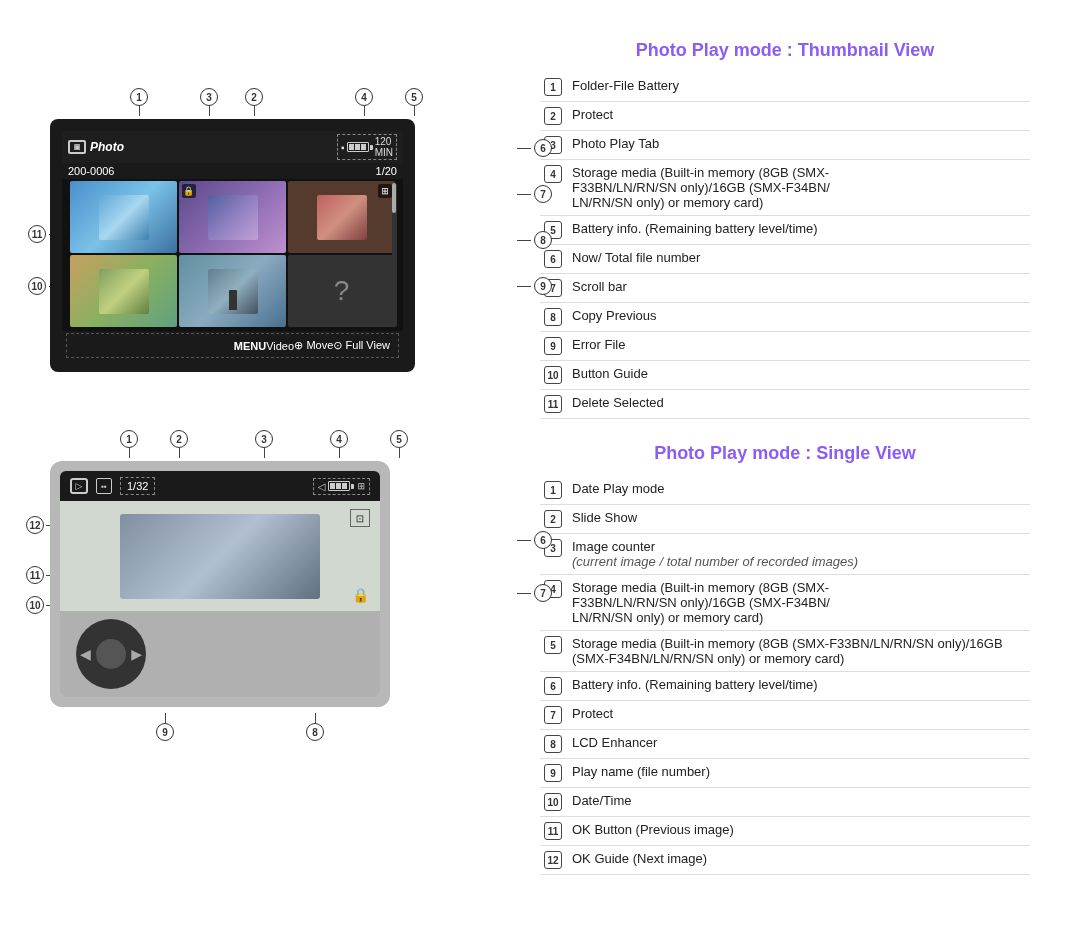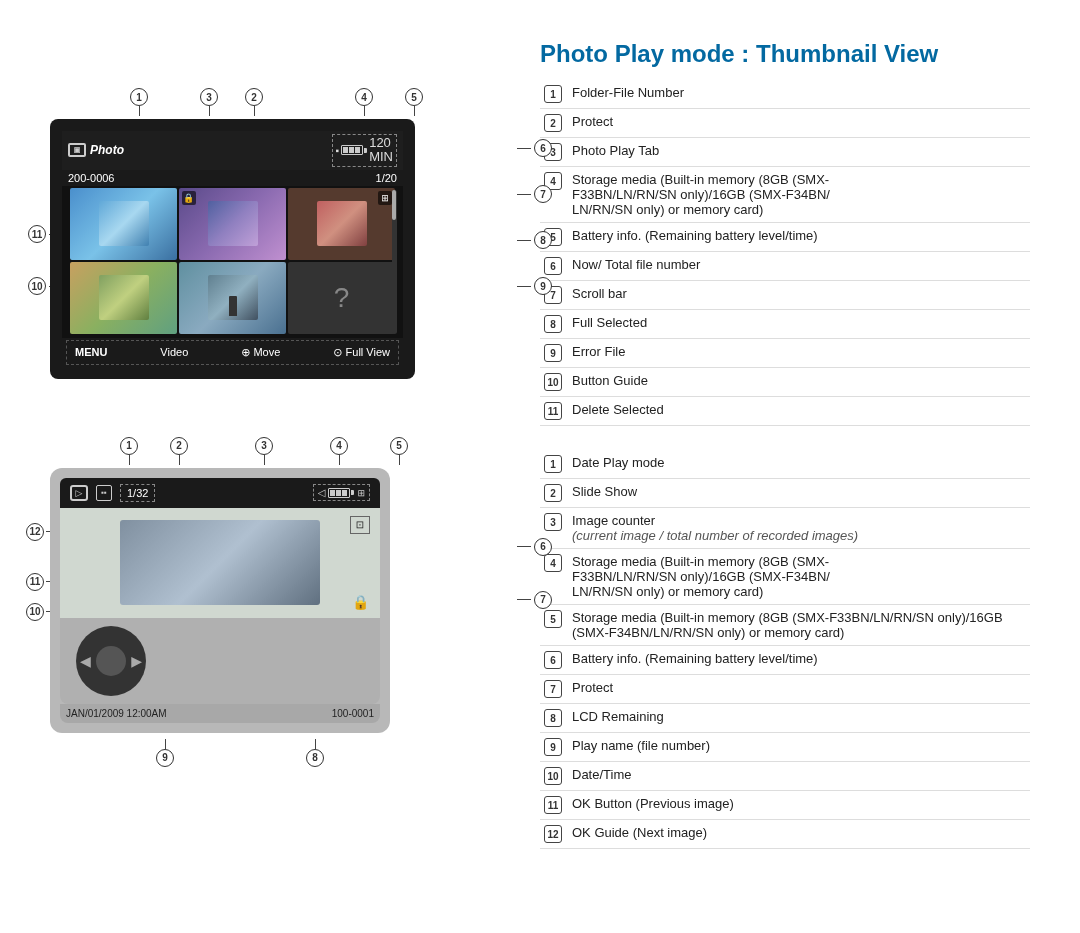--- a/index.html
+++ b/index.html
@@ -140,21 +140,21 @@
     }
     .scroll-thumb {
       width: 4px; height: 30px;
       background: #aaa;
       border-radius: 2px;
       position: absolute;
       top: 0;
     }
     .screen-bottom-bar {
       display: flex;
-      justify-content: space-between;
+      justify-content: flex-end;
       align-items: center;
       padding: 5px 8px;
       background: #1a1a1a;
       color: #fff;
       font-size: 11px;
       border: 1px dashed #555;
       margin: 2px 4px;
     }
 
     
@@ -188,24 +188,25 @@
     .dpad-arrows {
       position: absolute;
       color: #aaa;
       font-size: 14px;
     }
     .dpad-left { left: 4px; top: 50%; transform: translateY(-50%); }
     .dpad-right { right: 4px; top: 50%; transform: translateY(-50%); }
 
     
     .section-title {
-      font-size: 24px;
+      font-size: 18px;
       font-weight: bold;
       margin-bottom: 12px;
-      color: #0369a1;
+      color: #8b5cf6;
+      text-align: center;
     }
     .item-list {
       width: 100%;
       border-collapse: collapse;
       margin-bottom: 24px;
     }
     .item-list tr {
       border-bottom: 1px solid #ddd;
     }
     .item-list td {
@@ -314,21 +315,21 @@
                 <span style="font-size:10px;">▪</span>
 
                 <div class="battery-icon">
                   <div class="battery-body">
                     <div class="battery-bar" style="width:5px;"></div>
                     <div class="battery-bar" style="width:5px;"></div>
                     <div class="battery-bar" style="width:5px;"></div>
                   </div>
                   <div class="battery-tip"></div>
                 </div>
-                <span style="font-size:13px; line-height:1.1;">120<br>MIN</span>
+                <span style="font-size:10px; line-height:1.1;">120<br>MIN</span>
               </div>
             </div>
           </div>
 
           <div class="screen-info-row">
             <span>200-0006</span>
             <span>1/20</span>
           </div>
 
           <div style="position:relative; padding: 0 4px 2px 4px; background:#111;">
@@ -474,24 +475,20 @@
           <div style="background:#b0b0b0; border-radius:0 0 8px 8px; padding:8px 16px; display:flex; align-items:center; justify-content:space-between;">
 
             <div class="dpad">
               <span class="dpad-arrows dpad-left">◀</span>
               <div class="dpad-center"></div>
               <span class="dpad-arrows dpad-right">▶</span>
             </div>
             <div style="flex:1;"></div>
           </div>
 
-          <div style="display:flex; justify-content:space-between; padding:4px 6px; background:#a8a8a8; border-radius:0 0 8px 8px; font-size:10px; color:#222;">
-            <span>JAN/01/2009 12:00AM</span>
-            <span>100-0001</span>
-          </div>
         </div>
 
         <div style="position:absolute; right:-42px; top:70px; display:flex; flex-direction:column; gap:35px;">
           <div style="display:flex; align-items:center; gap:3px;">
             <div style="width:14px; height:1px; background:#444;"></div>
             <span class="callout">6</span>
           </div>
           <div style="display:flex; align-items:center; gap:3px;">
             <div style="width:14px; height:1px; background:#444;"></div>
             <span class="callout">7</span>
@@ -515,21 +512,21 @@
 
   <div class="right-col">
 
     <div>
       <h2 class="section-title">Photo Play mode : Thumbnail View</h2>
 
       <table class="item-list">
         <tbody>
           <tr>
             <td><span class="num-badge">1</span></td>
-            <td>Folder-File Number</td>
+            <td>Folder-File Battery</td>
           </tr>
           <tr>
             <td><span class="num-badge">2</span></td>
             <td>Protect</td>
           </tr>
           <tr>
             <td><span class="num-badge">3</span></td>
             <td>Photo Play Tab</td>
           </tr>
           <tr>
@@ -543,39 +540,40 @@
           <tr>
             <td><span class="num-badge">6</span></td>
             <td>Now/ Total file number</td>
           </tr>
           <tr>
             <td><span class="num-badge">7</span></td>
             <td>Scroll bar</td>
           </tr>
           <tr>
             <td><span class="num-badge">8</span></td>
-            <td>Full Selected</td>
+            <td>Copy Previous</td>
           </tr>
           <tr>
             <td><span class="num-badge">9</span></td>
             <td>Error File</td>
           </tr>
           <tr>
             <td><span class="num-badge">10</span></td>
             <td>Button Guide</td>
           </tr>
           <tr>
             <td><span class="num-badge">11</span></td>
             <td>Delete Selected</td>
           </tr>
         </tbody>
       </table>
     </div>
 
     <div>
+      <h2 class="section-title">Photo Play mode : Single View</h2>
 
       <table class="item-list">
         <tbody>
           <tr>
             <td><span class="num-badge">1</span></td>
             <td>Date Play mode</td>
           </tr>
           <tr>
             <td><span class="num-badge">2</span></td>
             <td>Slide Show</td>
@@ -598,21 +596,21 @@
           <tr>
             <td><span class="num-badge">6</span></td>
             <td>Battery info. (Remaining battery level/time)</td>
           </tr>
           <tr>
             <td><span class="num-badge">7</span></td>
             <td>Protect</td>
           </tr>
           <tr>
             <td><span class="num-badge">8</span></td>
-            <td>LCD Remaining</td>
+            <td>LCD Enhancer</td>
           </tr>
           <tr>
             <td><span class="num-badge">9</span></td>
             <td>Play name (file number)</td>
           </tr>
           <tr>
             <td><span class="num-badge">10</span></td>
             <td>Date/Time</td>
           </tr>
           <tr>

